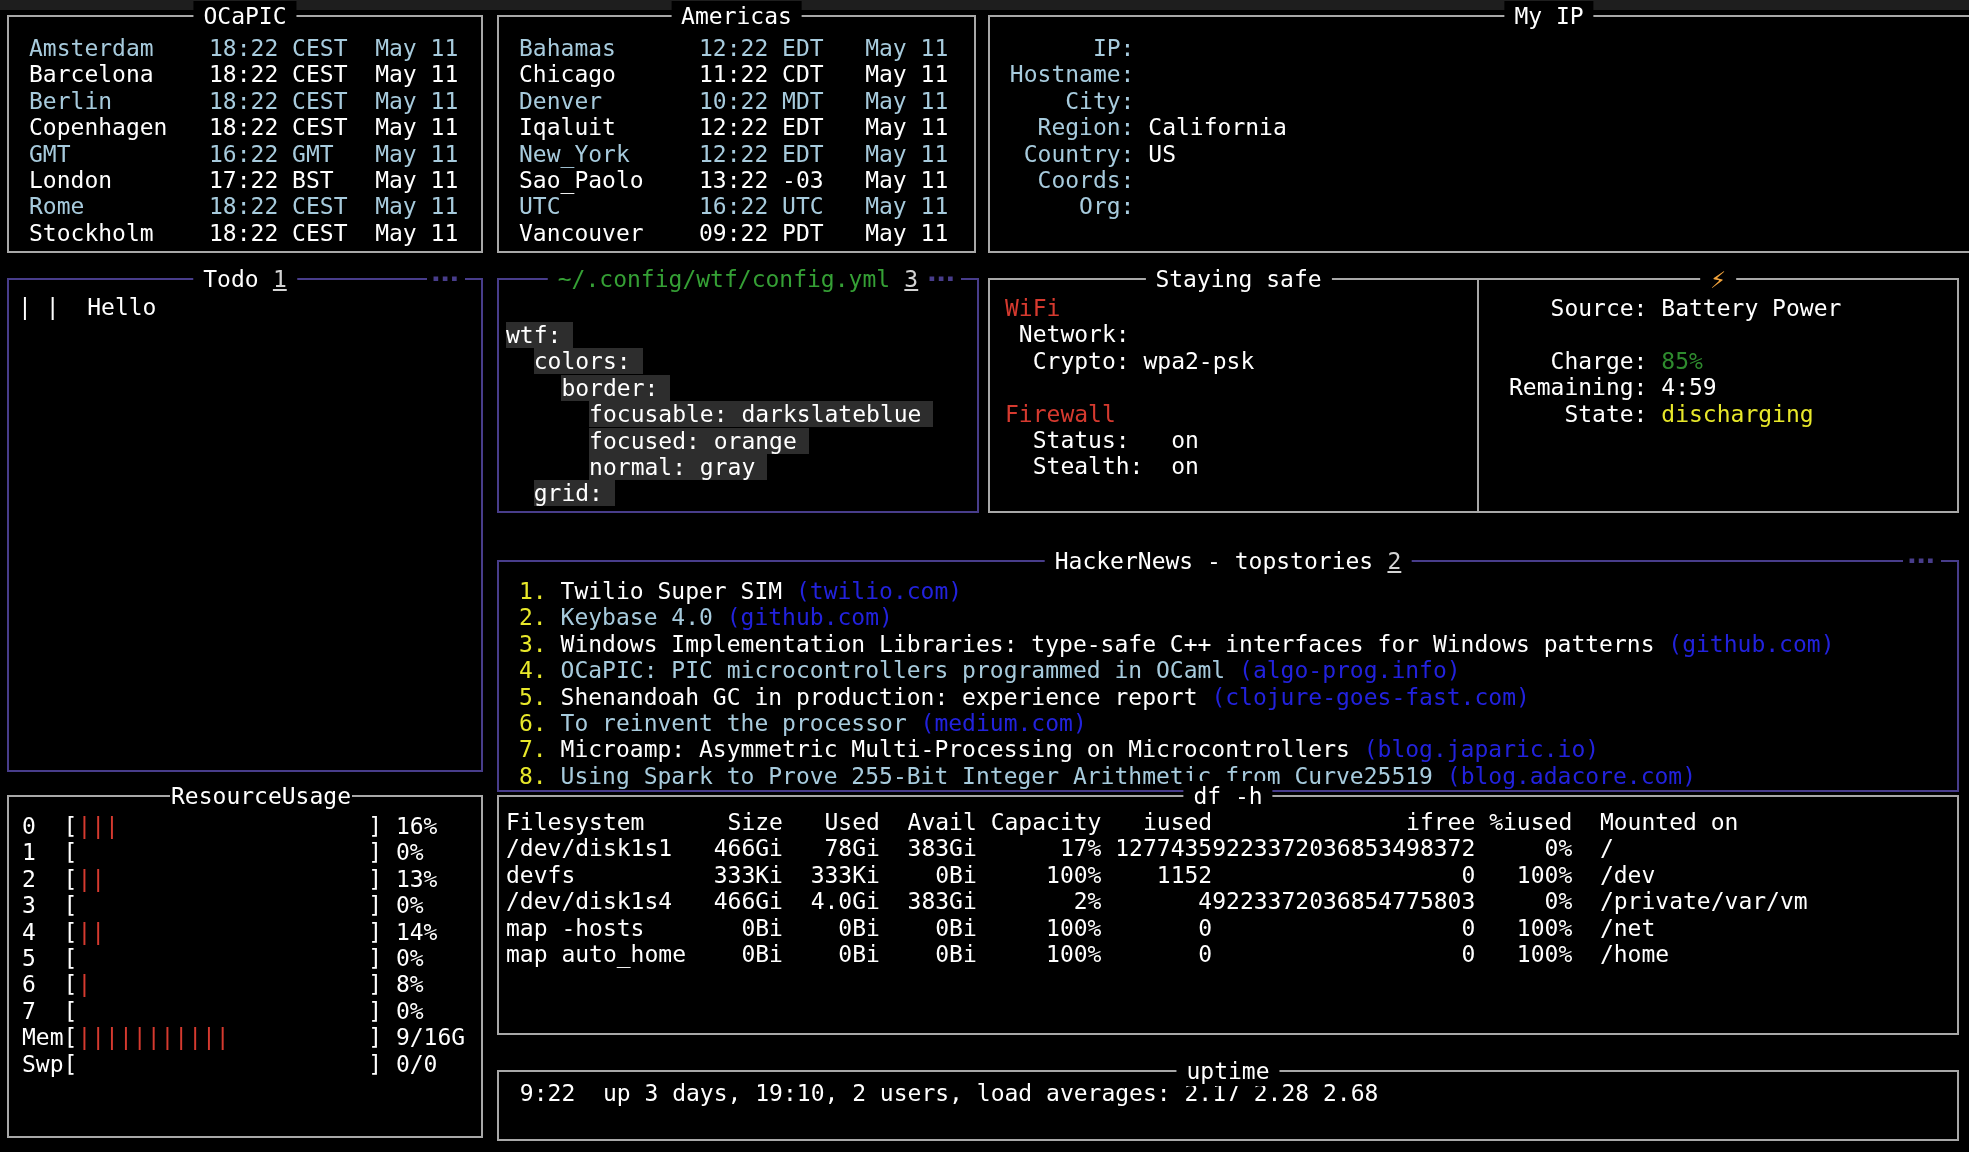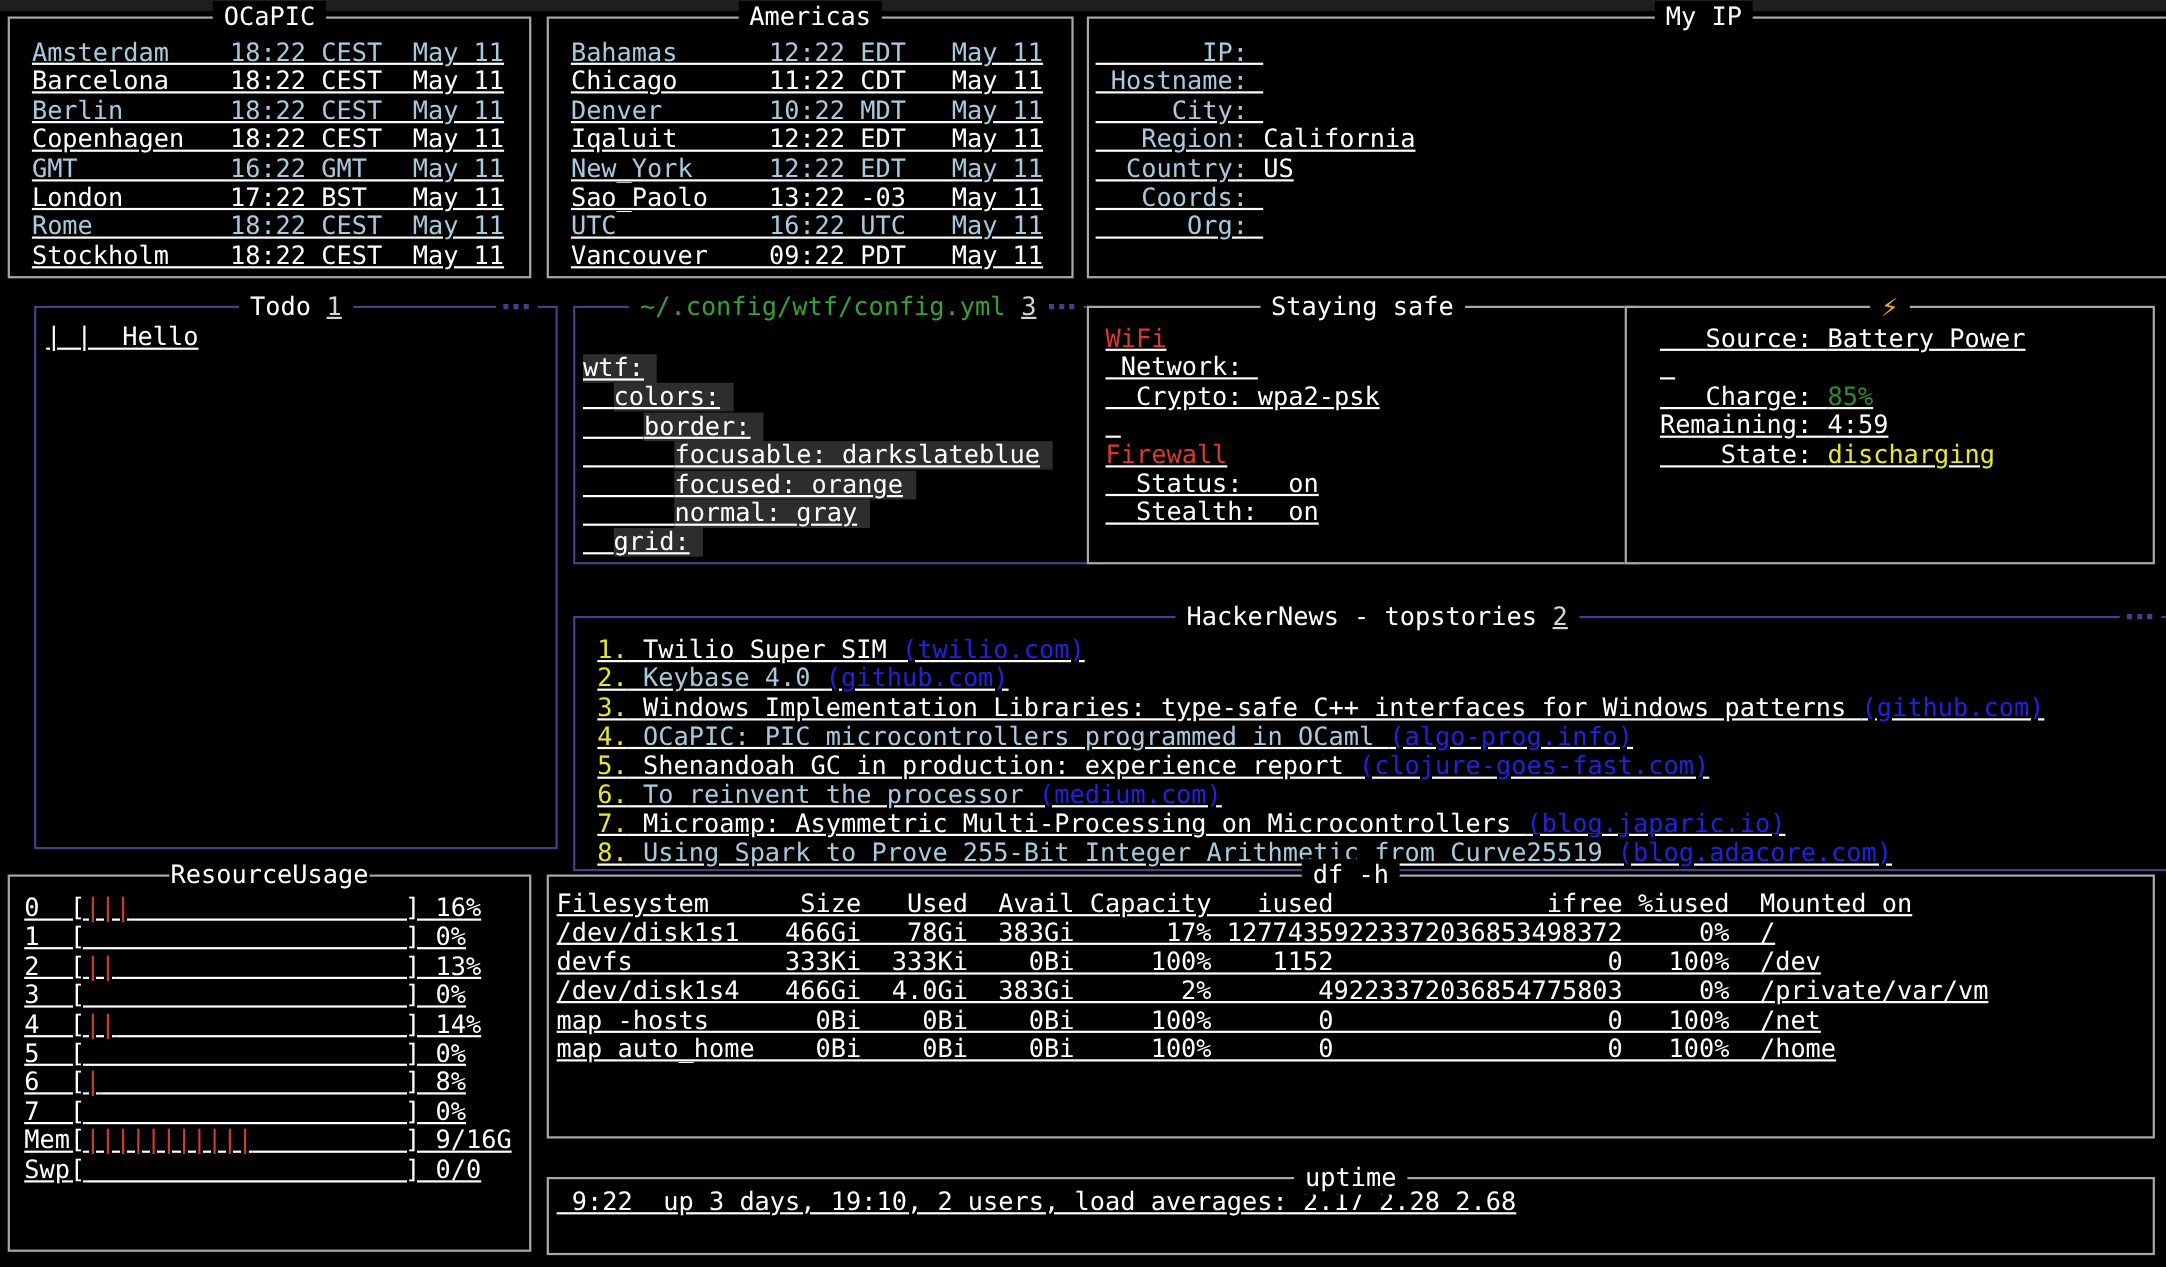--- a/index.html
+++ b/index.html
@@ -3,34 +3,34 @@
 <meta charset="utf-8">
 <style>
   html,body{margin:0;padding:0;background:#000;}
   body{
     width:1969px;height:1152px;position:relative;overflow:hidden;
     font-family:"DejaVu Sans Mono", monospace;
     font-size:23px;color:#fff;
   }
   #topstrip{position:absolute;left:0;top:0;width:1969px;height:10px;background:#1e1e1e;}
   .panel{position:absolute;border:2px solid var(--border_gray);box-sizing:border-box;background:#000;}
-  .panel.focusable{border-color:var(--border_focusable);margin-left:24px;}
+  .panel.focusable{border-color:var(--border_focusable);}
   .ptitle{
     position:absolute;top:-16px;left:50%;transform:translateX(-50%);
     background:#000;padding:0 10px;white-space:pre;line-height:30px;color:#fff;
   }
-  .ptitle.tight{padding:0 1px;}
+  .ptitle.tight{padding:0 1px;margin-left:16px;}
   .ptitle.green{color:var(--title_green);}
   .ptitle .idx{color:#d4d4d4;margin-left:0.62em;text-decoration:underline;}
   .ptitle.bolt{color:var(--bolt_orange);font-size:26px;line-height:30px;}
   .more{
     position:absolute;top:-8px;right:16px;background:#000;padding:0 5px;
     color:var(--border_focusable);font-size:12px;letter-spacing:2px;line-height:12px;font-weight:bold;
   }
-  .content{white-space:pre;line-height:26.4px;overflow:hidden;height:100%;box-sizing:border-box;text-decoration:underline;}
+  .content{white-space:pre;line-height:26.4px;overflow:hidden;height:100%;box-sizing:border-box;}
   .blue{color:var(--lightblue);}
   .white{color:#fff;}
   .red{color:var(--red);}
   .yel{color:var(--yellow);}
   .grn{color:var(--green);}
   .lnk{color:var(--link_blue);}
   .chip{background:var(--chip_bg);padding-right:12px;}
 </style>
 </head>
 <body>

